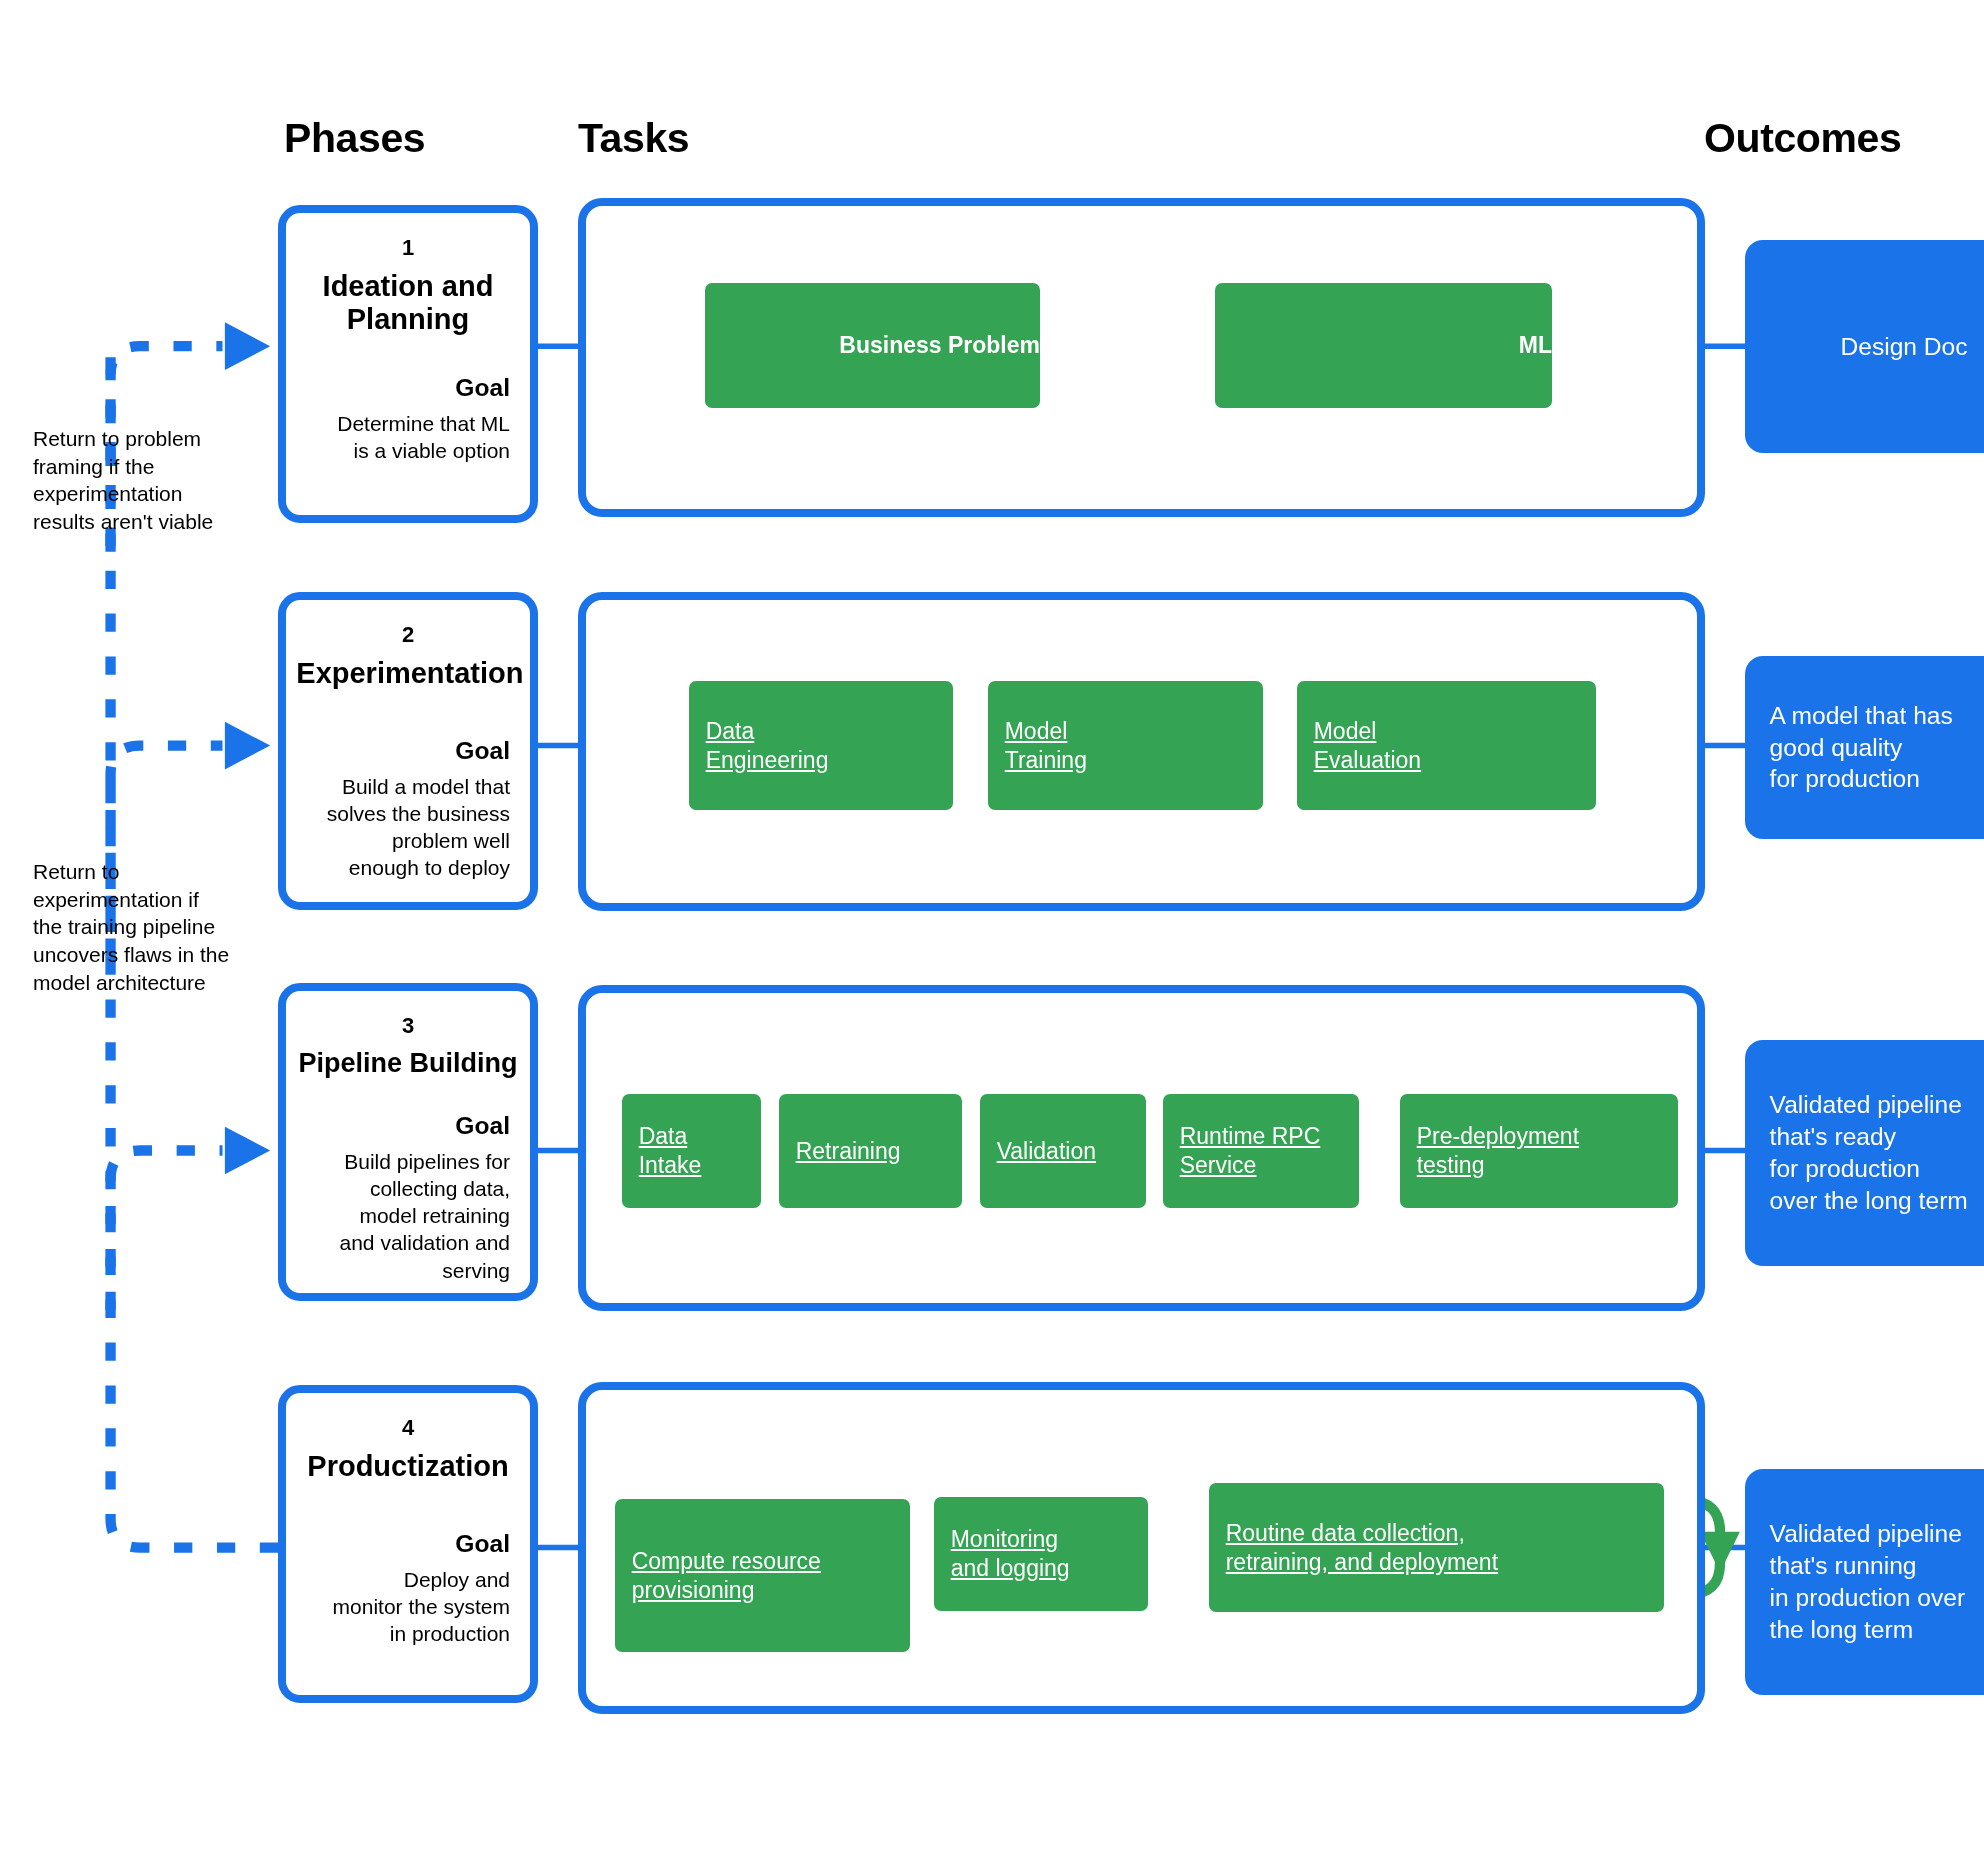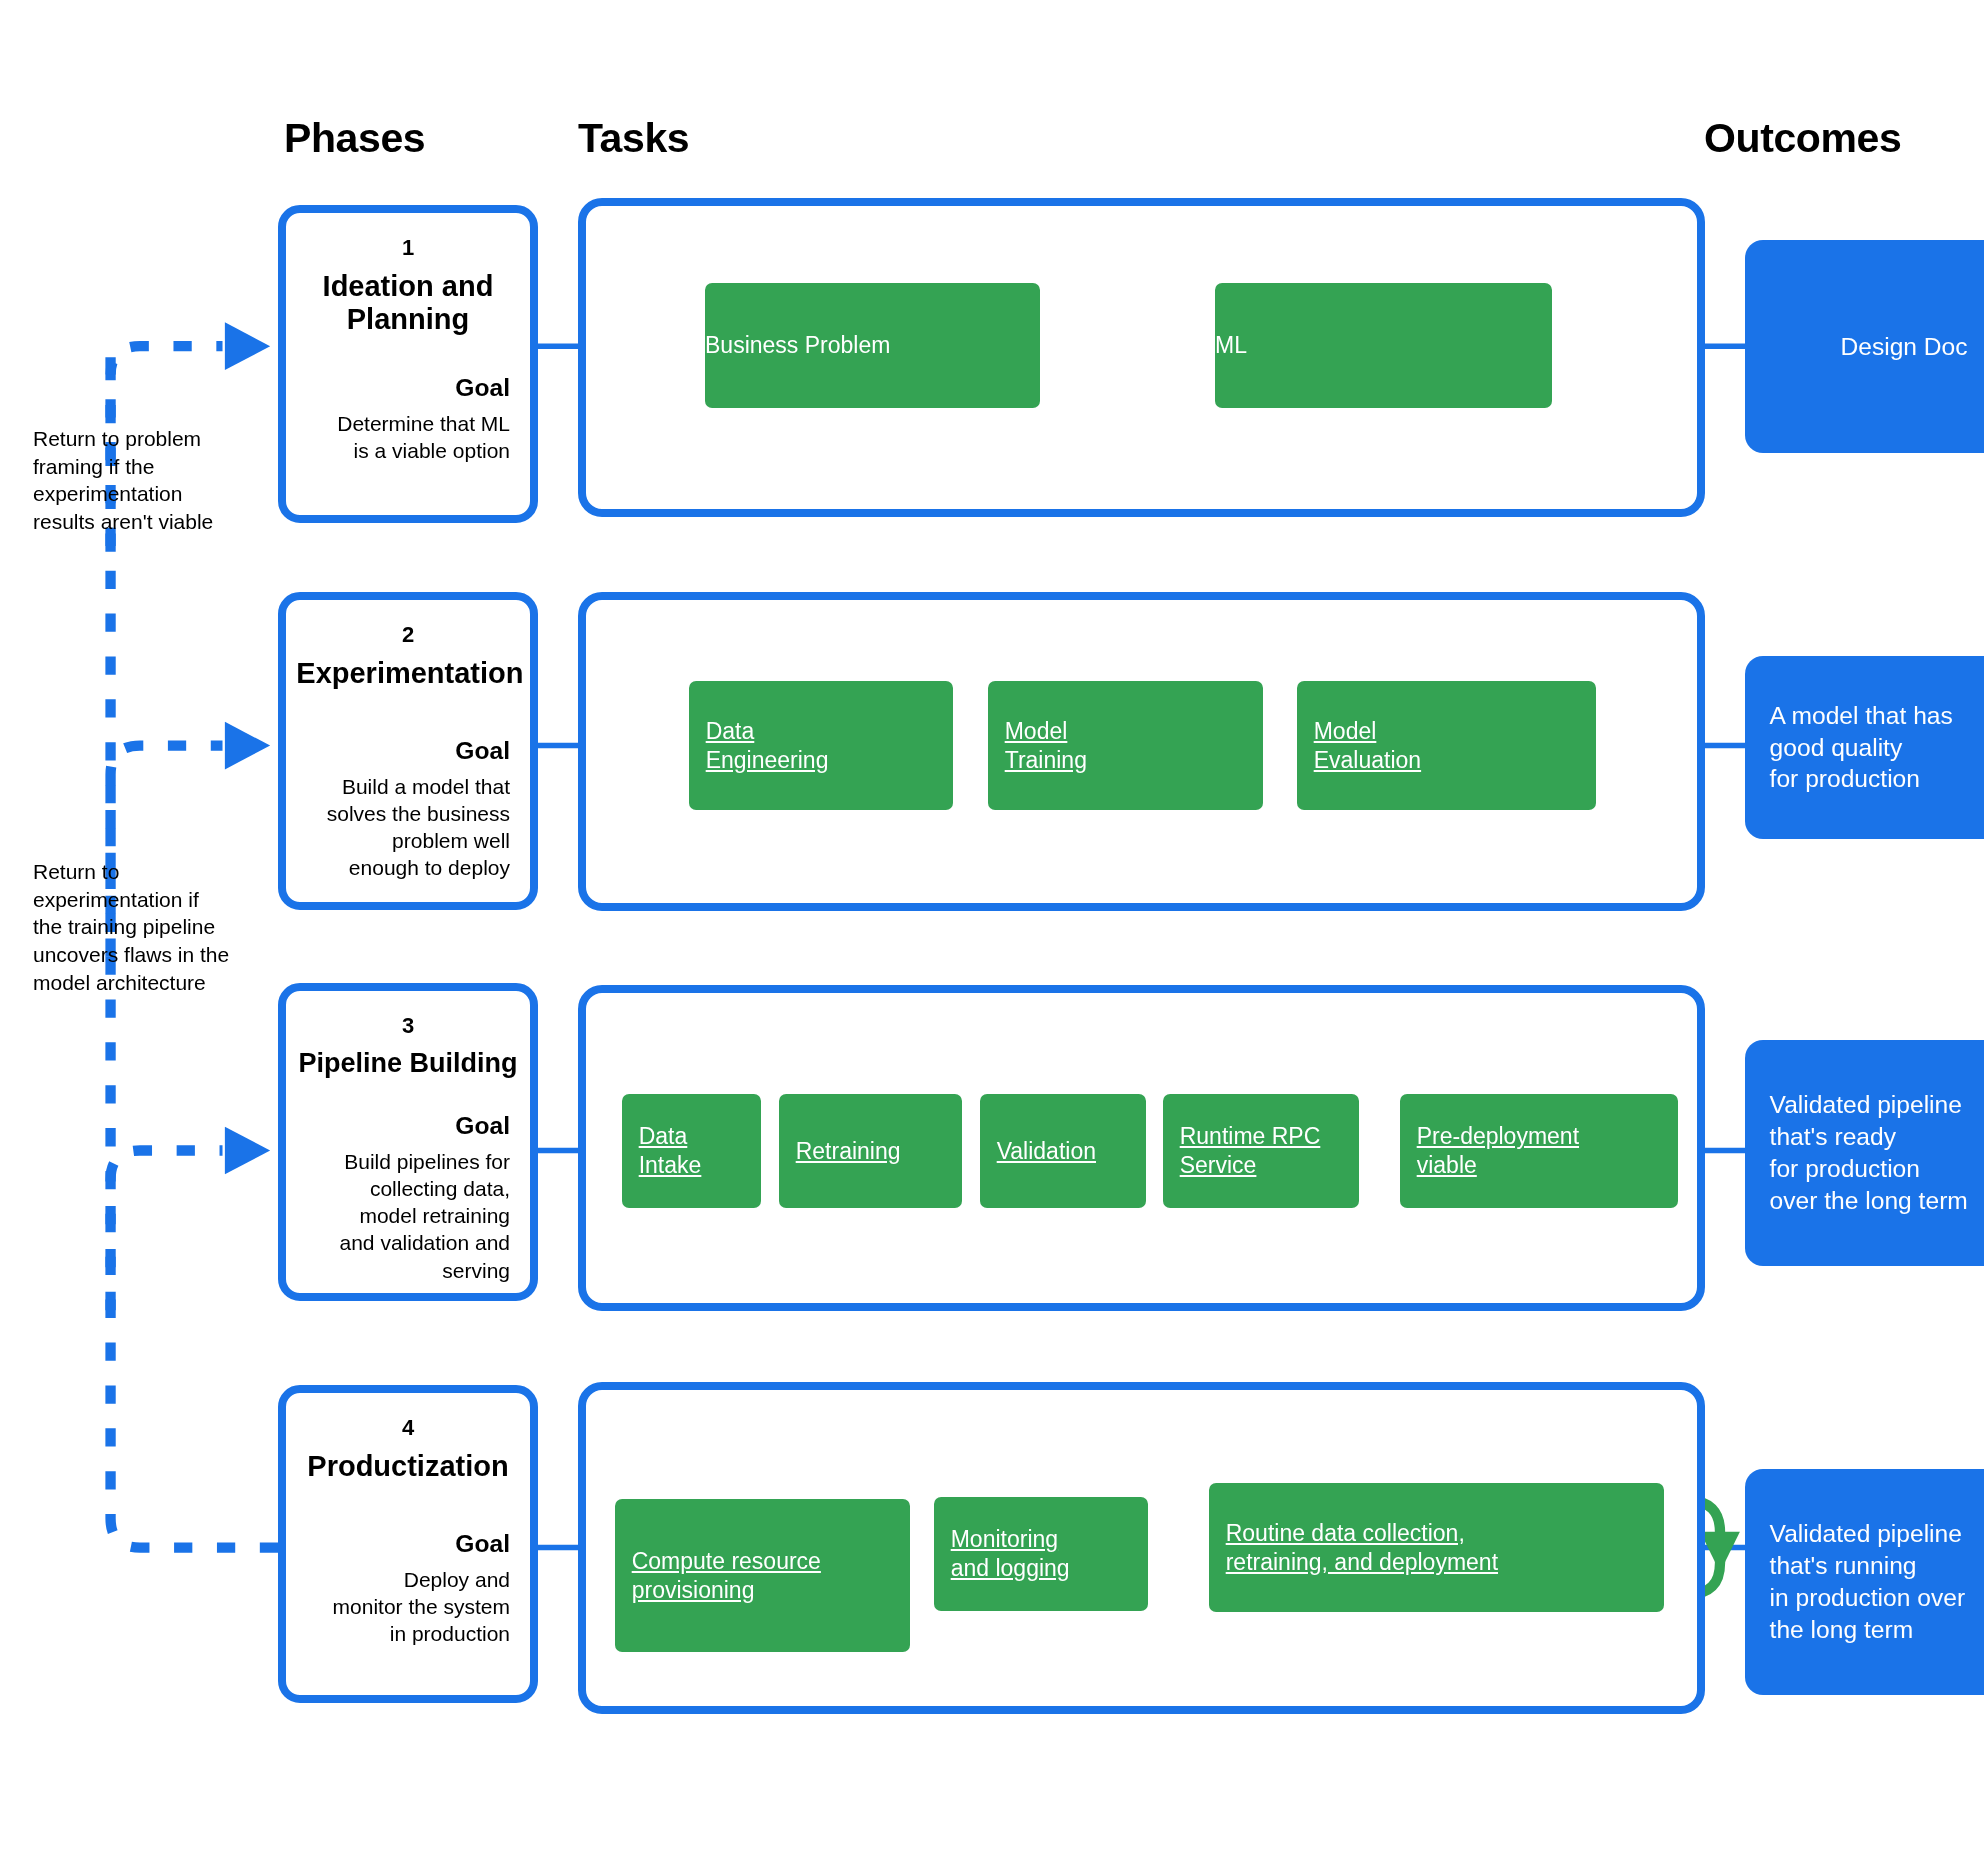--- a/index.html
+++ b/index.html
@@ -25,21 +25,21 @@
   .phase-goal-text{font-size:21px;line-height:1.30;}
 
   
   .tasks-panel{position:absolute;box-sizing:border-box;background:#fff;
                border:8px solid #1a73e8;border-radius:24px;}
 
   
   .gbox{position:absolute;box-sizing:border-box;background:#34a353;border-radius:7.1px;
         color:#ffffff;display:flex;align-items:center;}
   .gbox .lbl{width:100%;font-size:23px;line-height:1.26;}
-  .gbox.center .lbl{text-align:left;}
+  .gbox.center .lbl{text-align:right;font-weight:bold;}
   .gbox.padleft .lbl{padding-left:16.7px;padding-right:28px;text-decoration:underline;}
 
   
   .obox{position:absolute;box-sizing:border-box;background:#1a73e8;border-radius:18px;
         color:#fff;display:flex;align-items:center;}
   .obox .lbl{width:100%;font-size:24.6px;line-height:1.30;padding-left:24.6px;padding-right:16px;}
   .obox.center .lbl{text-align:center;padding-left:16px;}
 
   
   .note{position:absolute;font-size:21px;line-height:1.32;color:#000;}
@@ -219,21 +219,21 @@
   </div>
   <div class="gbox padleft" style="left:980px;top:1094px;width:166px;height:114px;">
     <span class="lbl" style="white-space:pre-line;">Validation</span>
   </div>
   <div class="gbox padleft" style="left:1163px;top:1094px;width:196px;height:114px;">
     <span class="lbl" style="white-space:pre-line;">Runtime RPC
 Service</span>
   </div>
   <div class="gbox padleft" style="left:1400px;top:1094px;width:278px;height:114px;">
     <span class="lbl" style="white-space:pre-line;">Pre-deployment
-viable</span>
+testing</span>
   </div>
 
   <div class="gbox padleft" style="left:615px;top:1483px;width:295px;height:153px;margin-top:16px;">
     <span class="lbl" style="white-space:pre-line;">Compute  resource
 provisioning</span>
   </div>
   <div class="gbox padleft" style="left:934px;top:1497px;width:214px;height:114px;">
     <span class="lbl" style="white-space:pre-line;">Monitoring
 and logging</span>
   </div>

